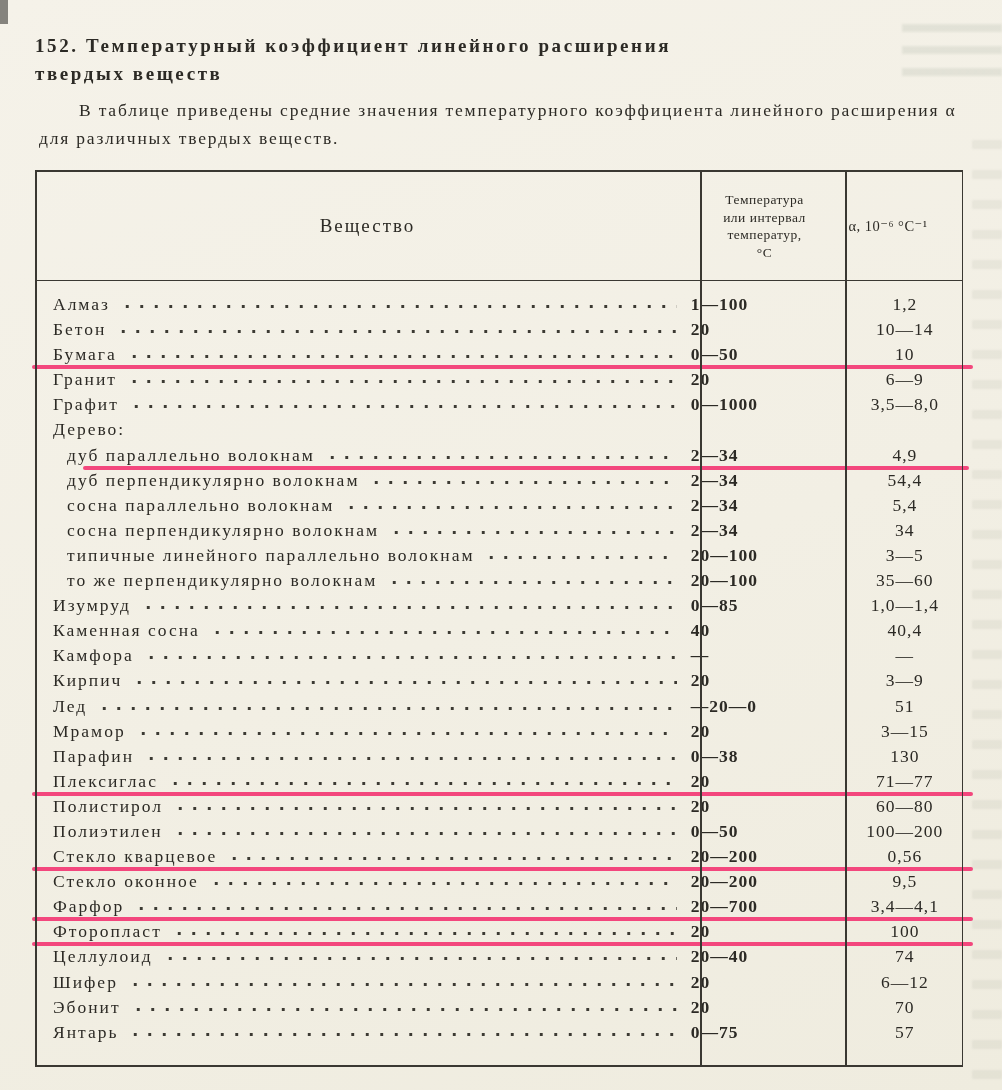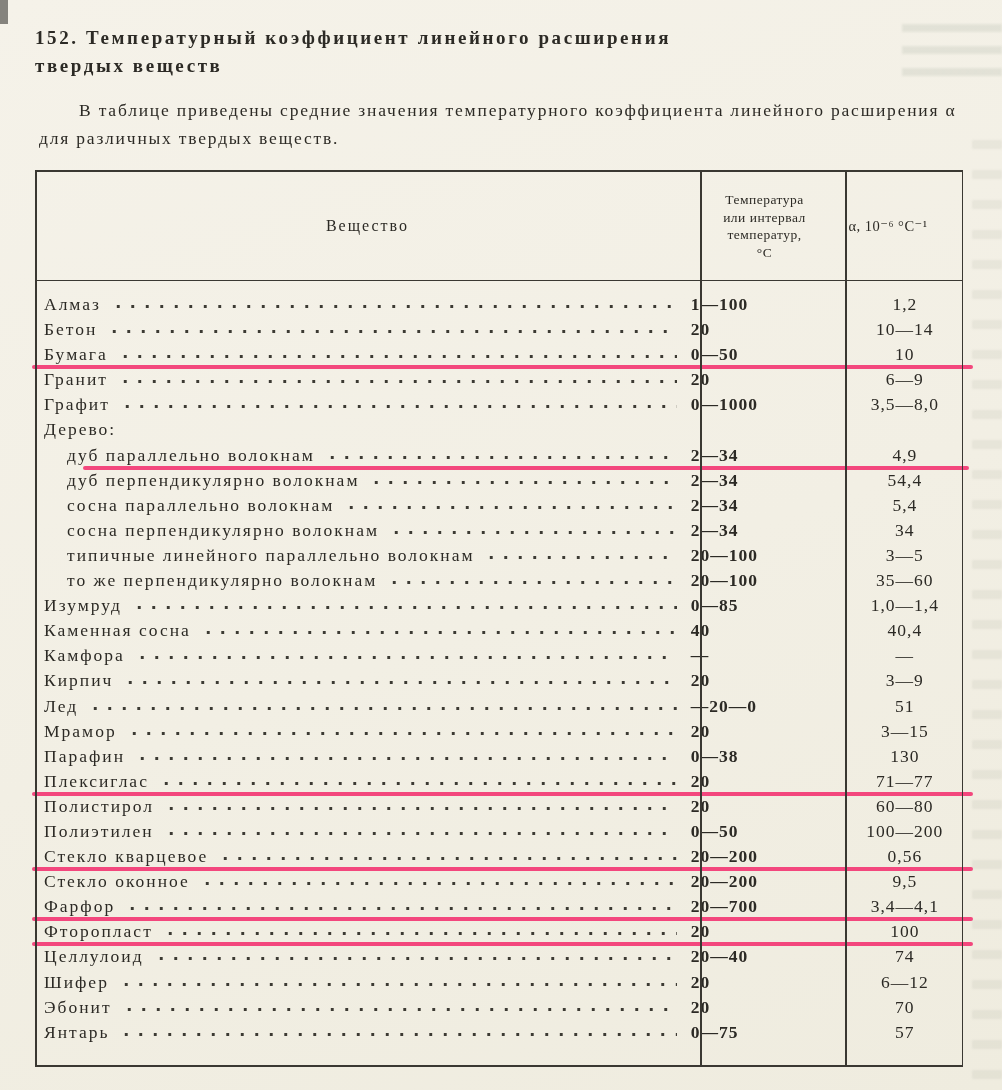--- a/index.html
+++ b/index.html
@@ -8,21 +8,21 @@
     background:linear-gradient(160deg,#f5f2e9 0%,#f2efe4 55%,#efecdf 100%);
     font-family:"Liberation Serif","DejaVu Serif",serif;
     color:#2c2a25;
     overflow:hidden;
     position:relative;
   }
   .page{position:absolute;inset:0;}
 
   
   .title{
-    position:absolute;left:35px;top:24px;width:760px;
+    position:absolute;left:35px;top:32px;width:760px;
     font-size:19px;font-weight:bold;letter-spacing:2.6px;
     line-height:28px;margin:0;
   }
   .intro{
     position:absolute;left:35px;top:92px;width:948px;
     font-size:17.5px;letter-spacing:1.8px;line-height:28px;
     text-indent:40px;margin:4px;white-space:pre-line;
   }
 
   
@@ -34,34 +34,34 @@
   .v-left{left:0;}
   .v-mid1{left:665px;}
   .v-mid2{left:810px;}
   .v-right{right:0;}
 
   .thead{
     display:flex;height:108px;border-bottom:1.5px solid #3a3832;
     align-items:center;
   }
   .th{box-sizing:border-box;}
-  .th-subst{width:665px;text-align:center;font-size:16px;letter-spacing:2px;}
+  .th-subst{width:665px;text-align:center;font-size:19px;letter-spacing:2px;}
   .th-temp{
     width:129px;text-align:center;font-size:13.5px;letter-spacing:.5px;
     line-height:17.5px;white-space:pre-line;
   }
   .th-alpha{width:118px;text-align:center;font-size:14.5px;letter-spacing:.5px;}
 
   .tbody{padding-top:13px;}
   .trow{
     display:flex;align-items:baseline;height:25.1px;
     position:relative;font-size:17.5px;
   }
   .name-cell{width:665px;display:flex;align-items:baseline;box-sizing:border-box;}
-  .subst{padding-left:9px;letter-spacing:2px;white-space:nowrap;}
+  .subst{padding-left:18px;letter-spacing:2px;white-space:nowrap;}
   .indent .subst{padding-left:32px;}
   .dots{
     flex:1;height:5px;align-self:flex-end;margin:0 14px 6px 10px;
     background-image:radial-gradient(circle,#3c3a33 1.6px,transparent 1.9px);
     background-size:14.5px 5px;background-repeat:repeat-x;background-position:left center;
   }
   .tval{width:158px;text-align:left;letter-spacing:1px;font-weight:bold;}
   .aval{width:118px;text-align:center;letter-spacing:1px;}
 
   

